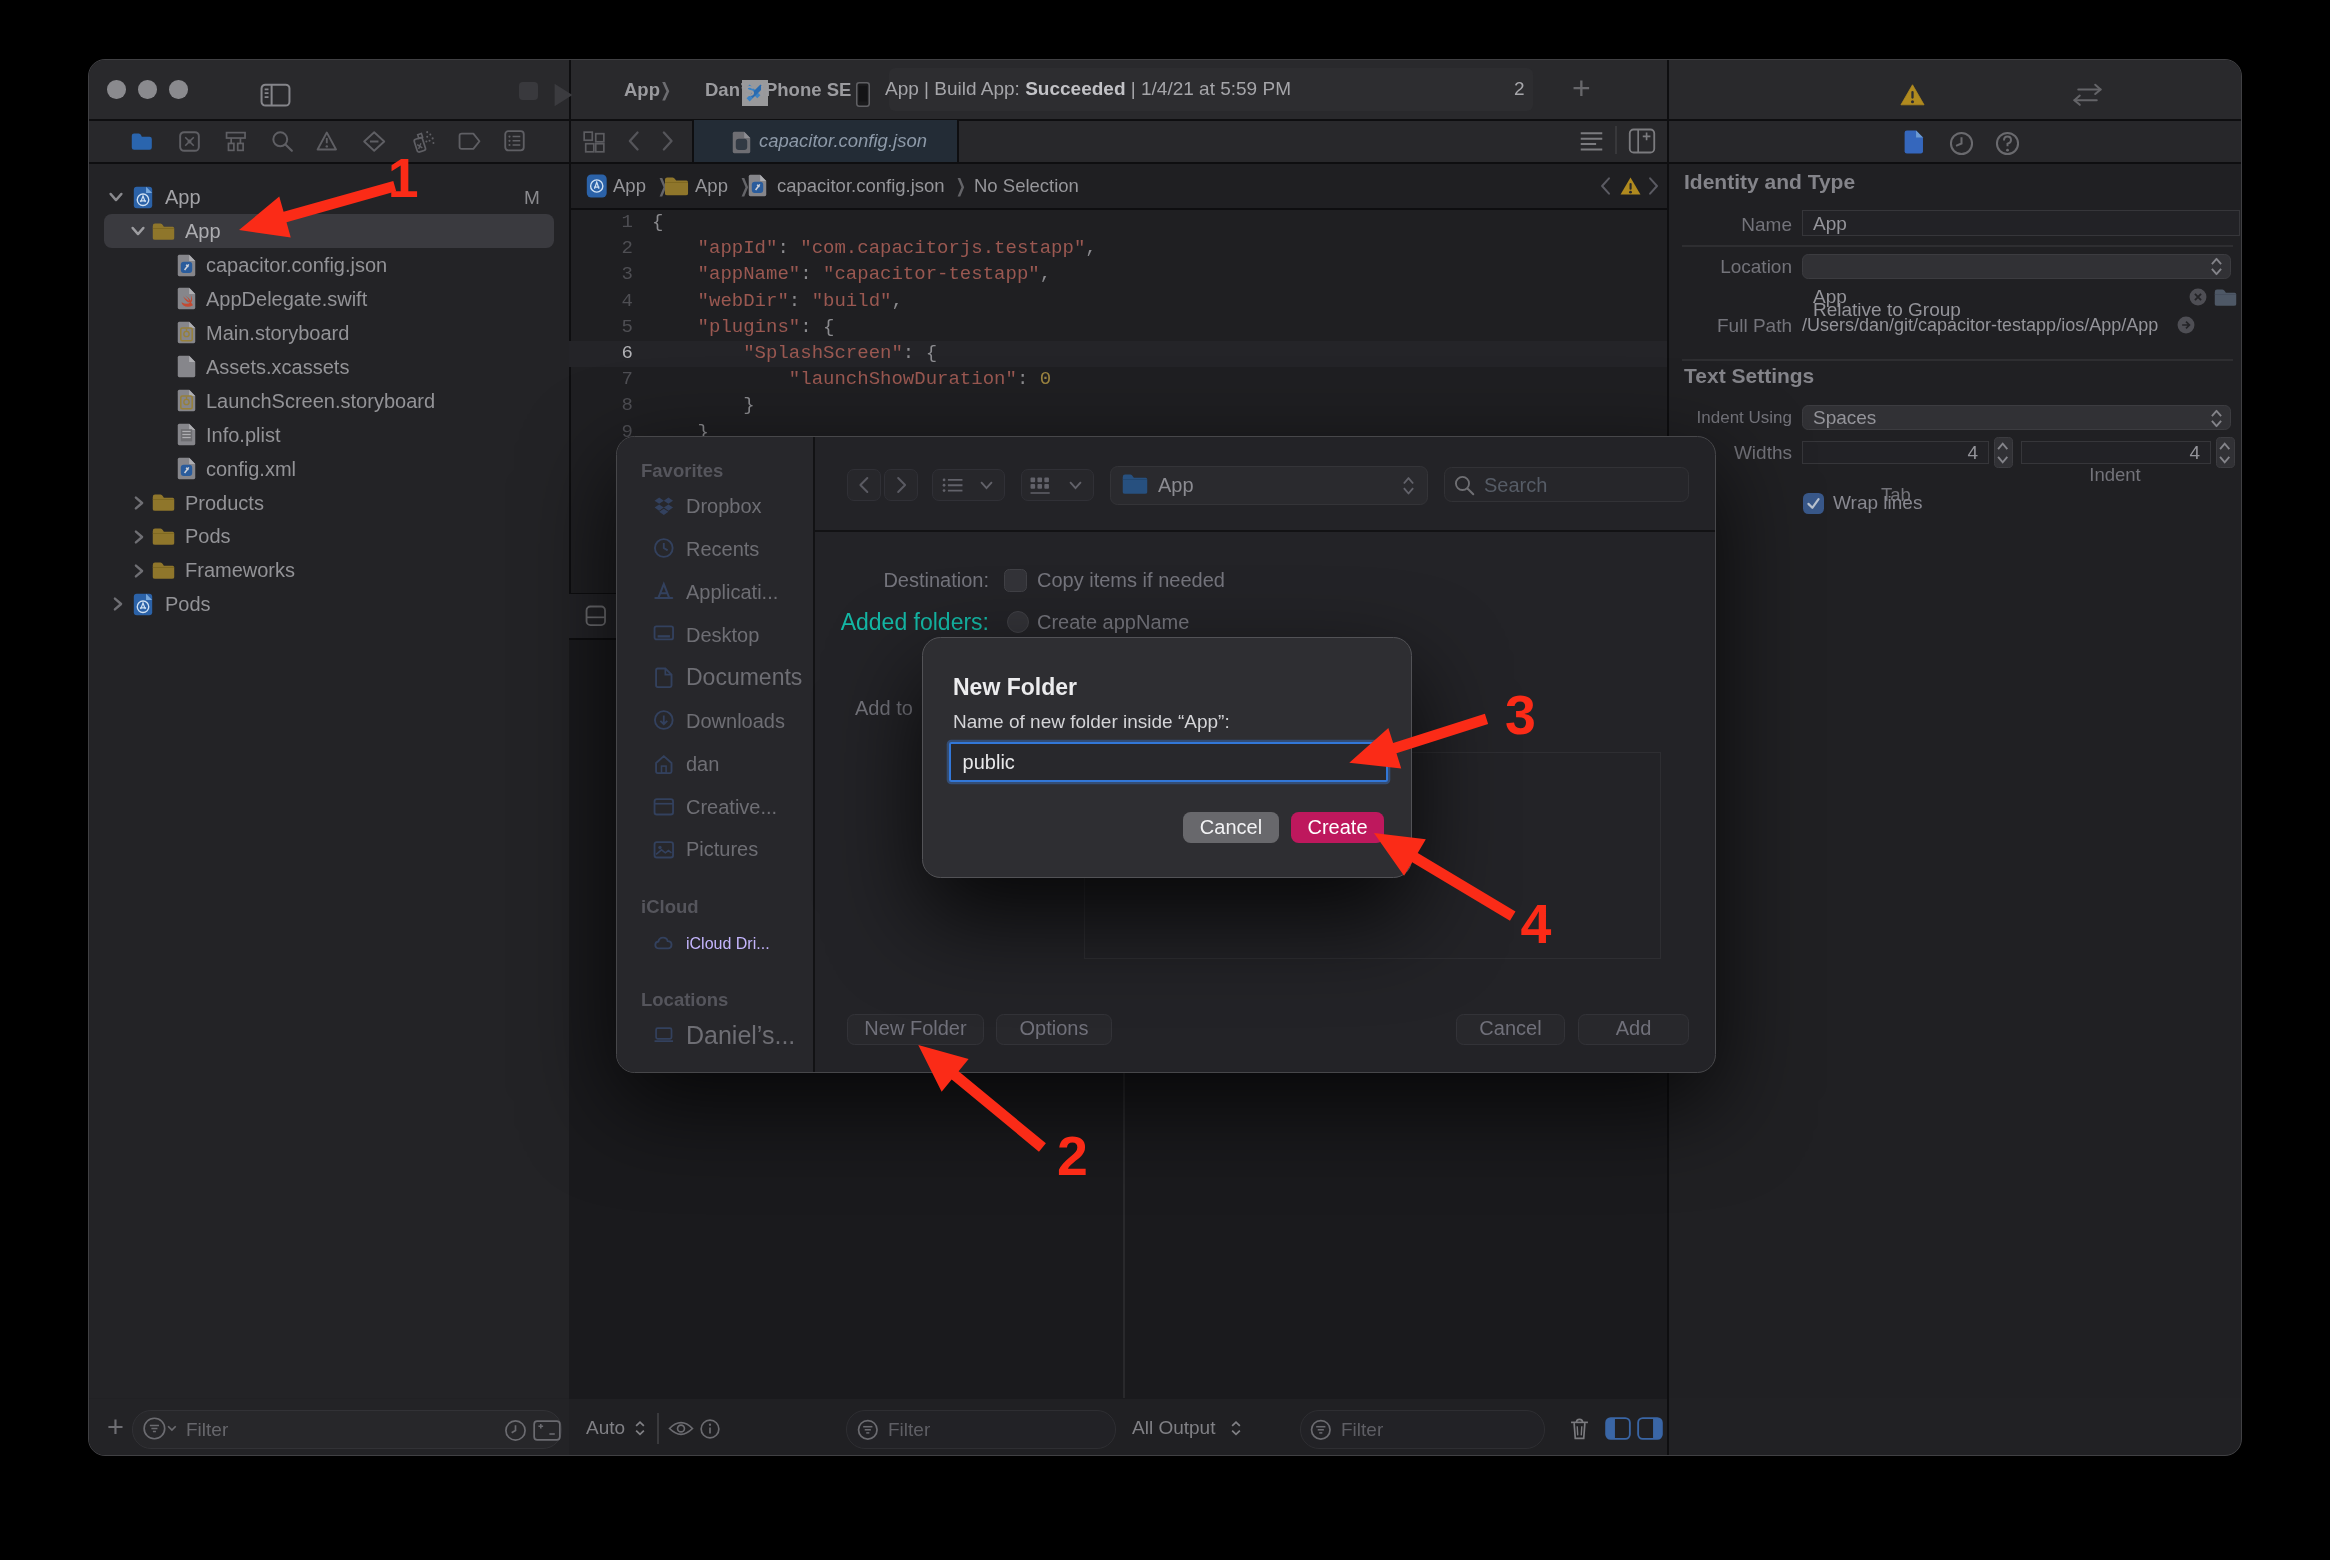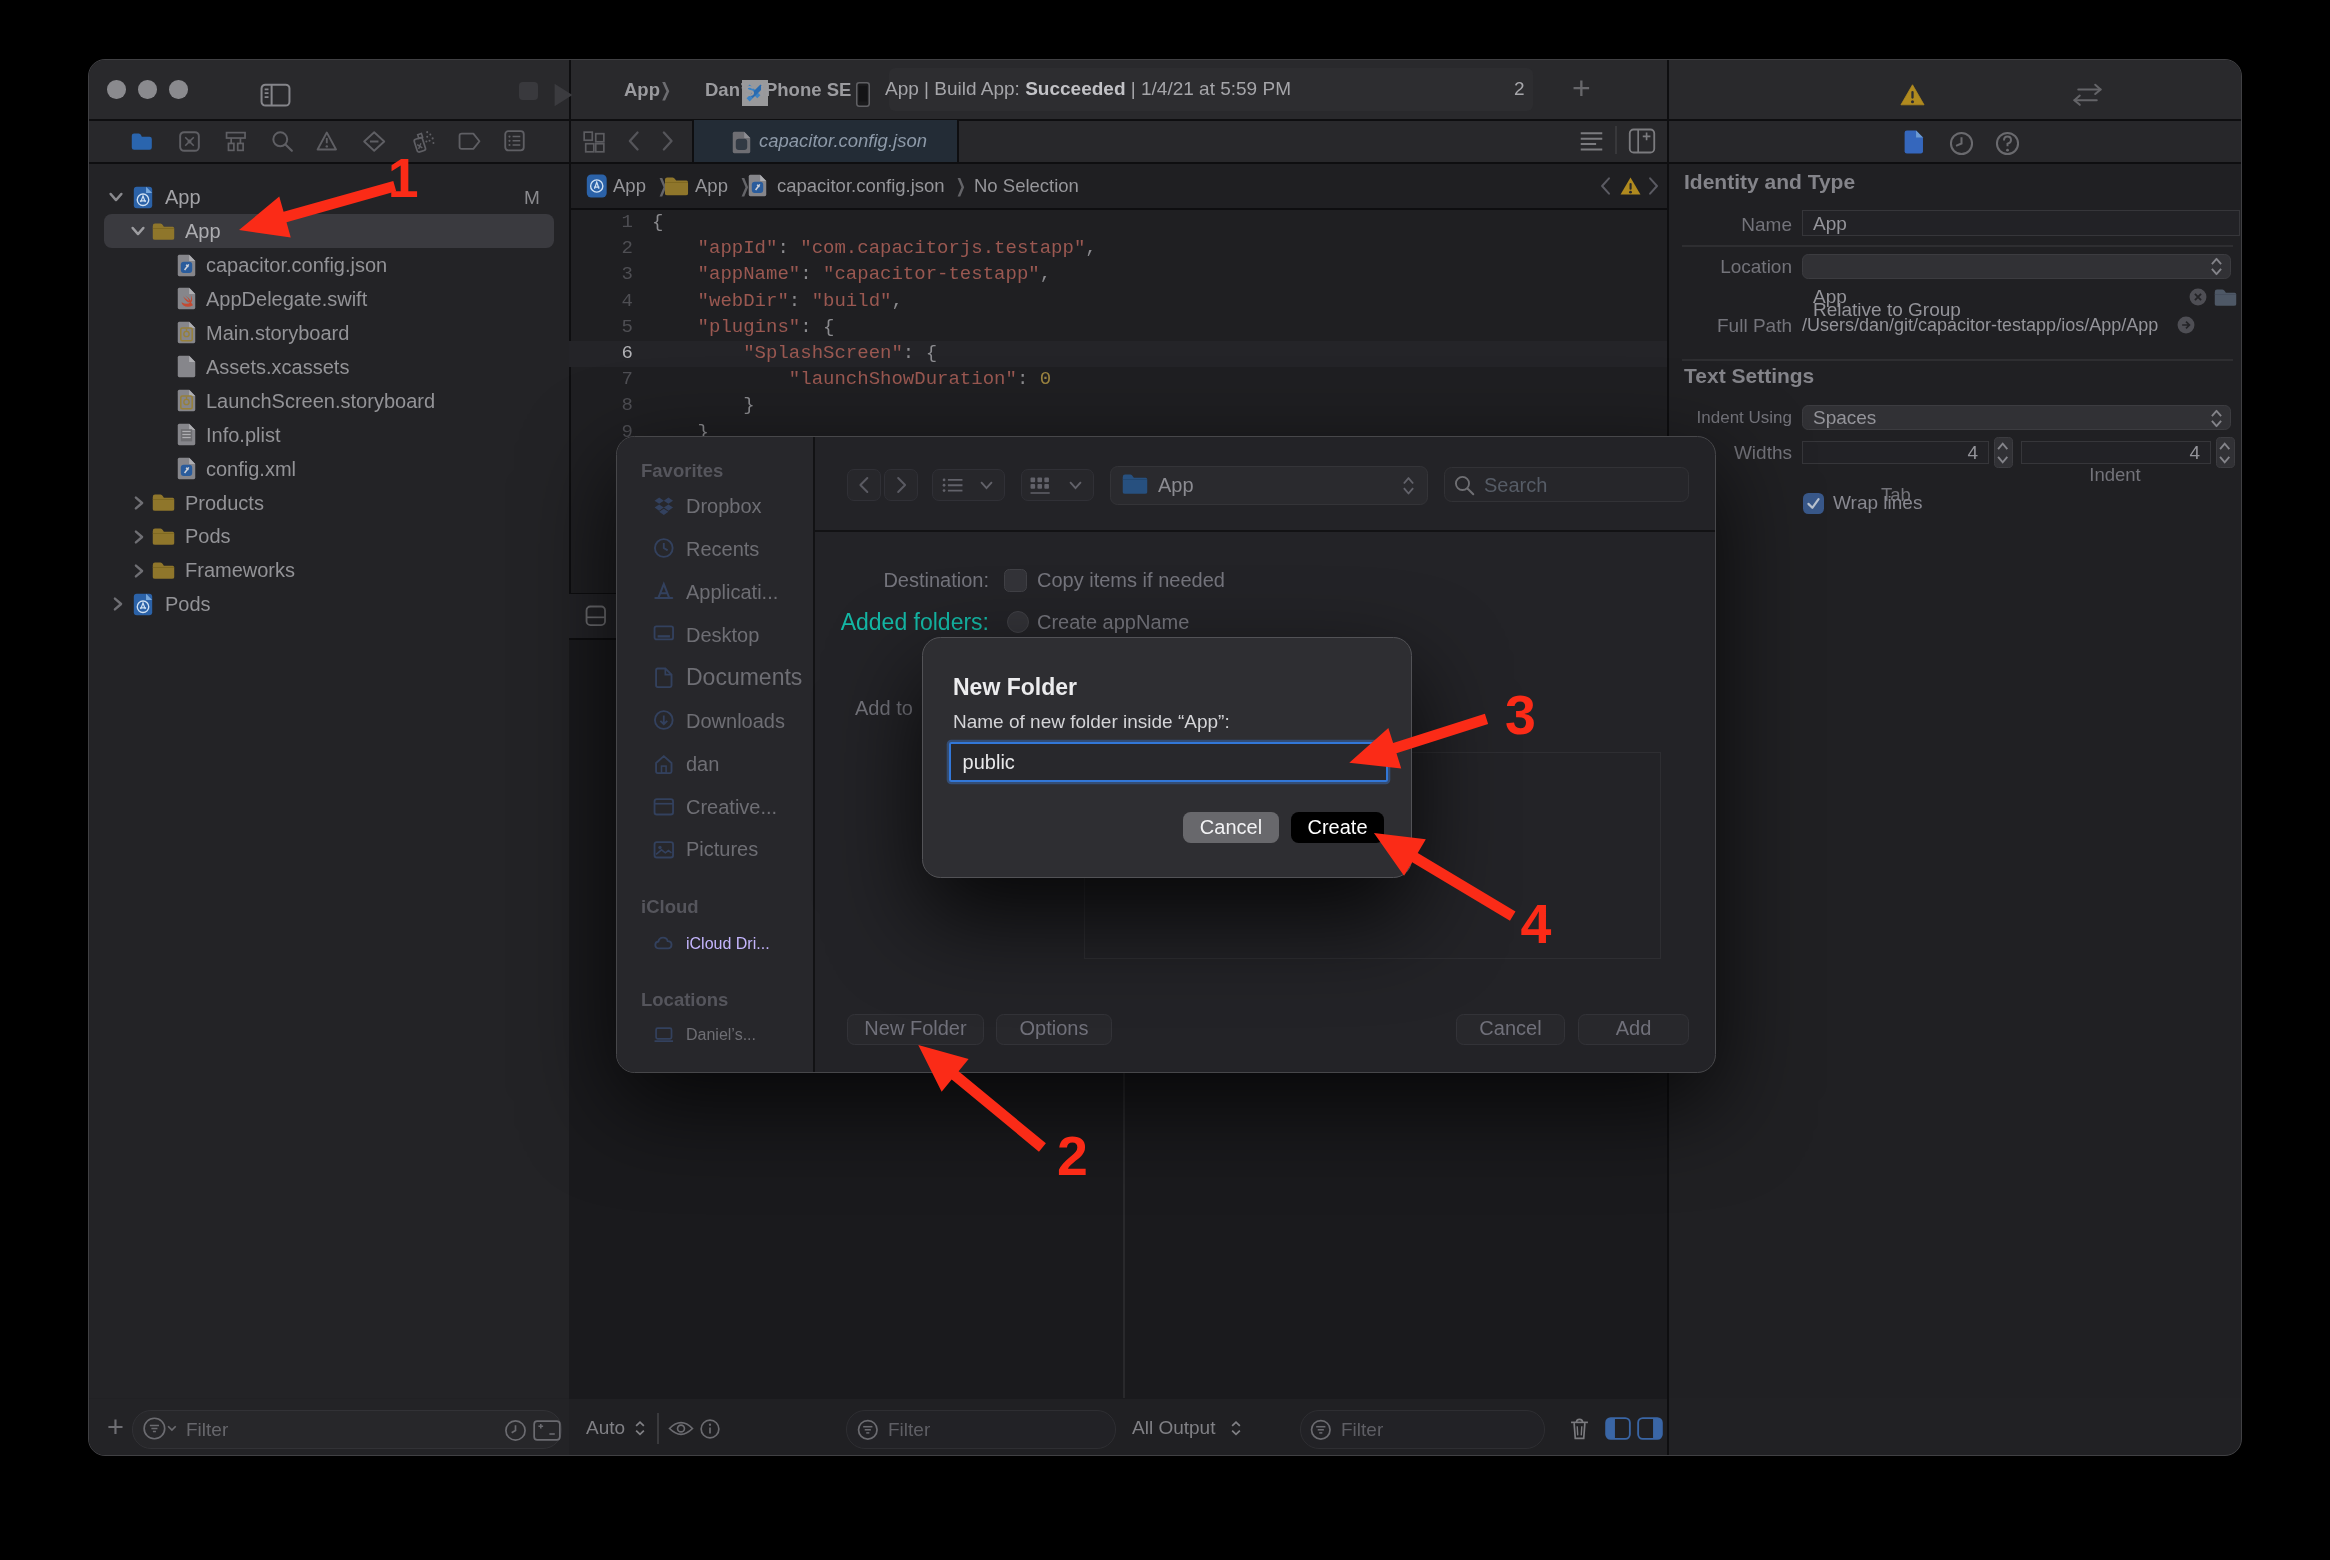--- a/index.html
+++ b/index.html
@@ -516,21 +516,21 @@
 <div class="txt" style="left:24px;top:458px;height:24px;line-height:24px;font-size:18.5px;color:#55555c;font-weight:700;">iCloud</div>
 <svg style="left:36px;top:496px" width="21.6" height="21.6" viewBox="0 0 28 28">
         <path d="M8 20 Q3 20 3 15.5 Q3 11.5 7 11 Q8 6 13 6 Q18 6 19 10.5 Q24 10.5 24 15 Q24 20 19.5 20 Z" fill="none" stroke="#33415e" stroke-width="2.4"></path>
       </svg>
 <div class="txt" style="left:69px;top:494px;height:26px;line-height:26px;font-size:16px;color:#c4b5fd;font-weight:400;">iCloud Dri...</div>
 <div class="txt" style="left:24px;top:551px;height:24px;line-height:24px;font-size:18.5px;color:#55555c;font-weight:700;">Locations</div>
 <svg style="left:36px;top:588px" width="21.6" height="21.6" viewBox="0 0 28 28">
         <rect x="4" y="4" width="20" height="14" rx="2" fill="none" stroke="#33415e" stroke-width="2.2"></rect>
         <path d="M2 21 L26 21" stroke="#33415e" stroke-width="2.4"></path>
       </svg>
-<div class="txt" style="left:69px;top:585px;height:26px;line-height:26px;font-size:16px;color:#6e6e74;font-weight:400;">Daniel’s...</div>
+<div class="txt" style="left:69px;top:585px;height:26px;line-height:26px;font-size:25px;color:#6e6e74;font-weight:400;">Daniel’s...</div>
 <div class="abs" style="left:230px;top:32px;width:34px;height:32px;background:#27272b;border:1.5px solid #303036;border-radius:7px"></div>
 <div class="abs" style="left:267px;top:32px;width:34px;height:32px;background:#27272b;border:1.5px solid #303036;border-radius:7px"></div>
 <svg style="left:238px;top:38px" width="18.5" height="20" viewBox="0 0 24 26">
         <path d="M16 4 L7 13 L16 22" fill="none" stroke="#5a5a62" stroke-width="2.6" stroke-linecap="round" stroke-linejoin="round"></path>
       </svg>
 <svg style="left:275px;top:38px" width="18.5" height="20" viewBox="0 0 24 26">
         <path d="M8 4 L17 13 L8 22" fill="none" stroke="#5a5a62" stroke-width="2.6" stroke-linecap="round" stroke-linejoin="round"></path>
       </svg>
 <div class="abs" style="left:315px;top:32px;width:73px;height:32px;background:#27272b;border:1.5px solid #303036;border-radius:7px"></div>
 <svg style="left:324px;top:39px" width="23" height="18.5" viewBox="0 0 30 24">
@@ -590,21 +590,21 @@
 <div class="abs" style="left:961px;top:577px;width:111px;height:31px;background:#28282c;border:1.5px solid #333338;border-radius:7.7px"></div>
 <div class="txt" style="left:961px;top:577px;width:111px;height:31px;line-height:29px;text-align:center;font-size:20px;color:#70707a">Add</div>
 </div>
 <div class="abs" style="left:833px;top:577px;width:490px;height:241px;background:#2e2e32;border:1.5px solid #525256;border-radius:18.5px;box-shadow:0 39px 93px rgba(0,0,0,0.8)">
 <div class="txt" style="left:30px;top:36px;font-size:23px;font-weight:700;color:#ececee">New Folder</div>
 <div class="txt" style="left:30px;top:73px;font-size:19px;color:#d4d4d7">Name of new folder inside “App”:</div>
 <div class="abs" style="left:26px;top:104px;width:439px;height:40px;background:#28282c;border:2.3px solid #3277d8;border-radius:2.3px;box-shadow:0 0 0 2.3px rgba(62,125,216,0.4)">
         <div class="txt" style="left:11.6px;top:7px;font-size:20px;color:#e8e8ea">public</div>
       </div>
 <div class="abs" style="left:260px;top:174px;width:96px;height:31px;background:#68686c;border-radius:7.7px;text-align:center;line-height:31px;font-size:20px;color:#f2f2f4">Cancel</div>
-<div class="abs" style="left:368px;top:174px;width:93px;height:31px;background:#000000;border-radius:7.7px;text-align:center;line-height:31px;font-size:20px;color:#ffffff">Create</div>
+<div class="abs" style="left:368px;top:174px;width:93px;height:31px;background:#be185d;border-radius:7.7px;text-align:center;line-height:31px;font-size:20px;color:#ffffff">Create</div>
 </div>
 </div>
 <svg class="abs" style="left:0;top:0" width="2330" height="1561" viewBox="0 0 3022 2024">
 <polygon points="510.1,234.3 367.8,274.4 362.2,254.7 310.0,298.0 377.1,307.6 371.6,287.9 513.9,247.7" fill="#fb2b17"></polygon>
 <polygon points="1356.5,1482.6 1243.3,1389.1 1256.3,1373.3 1191.0,1355.0 1221.3,1415.7 1234.3,1399.9 1347.5,1493.4" fill="#fb2b17"></polygon>
 <polygon points="1925.9,925.3 1806.9,963.4 1800.7,943.9 1750.0,989.0 1817.4,996.3 1811.2,976.8 1930.1,938.7" fill="#fb2b17"></polygon>
 <polygon points="1965.6,1182.0 1838.8,1105.9 1849.3,1088.3 1782.0,1080.0 1821.0,1135.5 1831.6,1117.9 1958.4,1194.0" fill="#fb2b17"></polygon>
 <text x="523" y="255" font-family="Liberation Sans" font-size="72" font-weight="bold" fill="#fb2b17" text-anchor="middle">1</text>
 <text x="1391" y="1524" font-family="Liberation Sans" font-size="72" font-weight="bold" fill="#fb2b17" text-anchor="middle">2</text>
 <text x="1972" y="952" font-family="Liberation Sans" font-size="72" font-weight="bold" fill="#fb2b17" text-anchor="middle">3</text>

